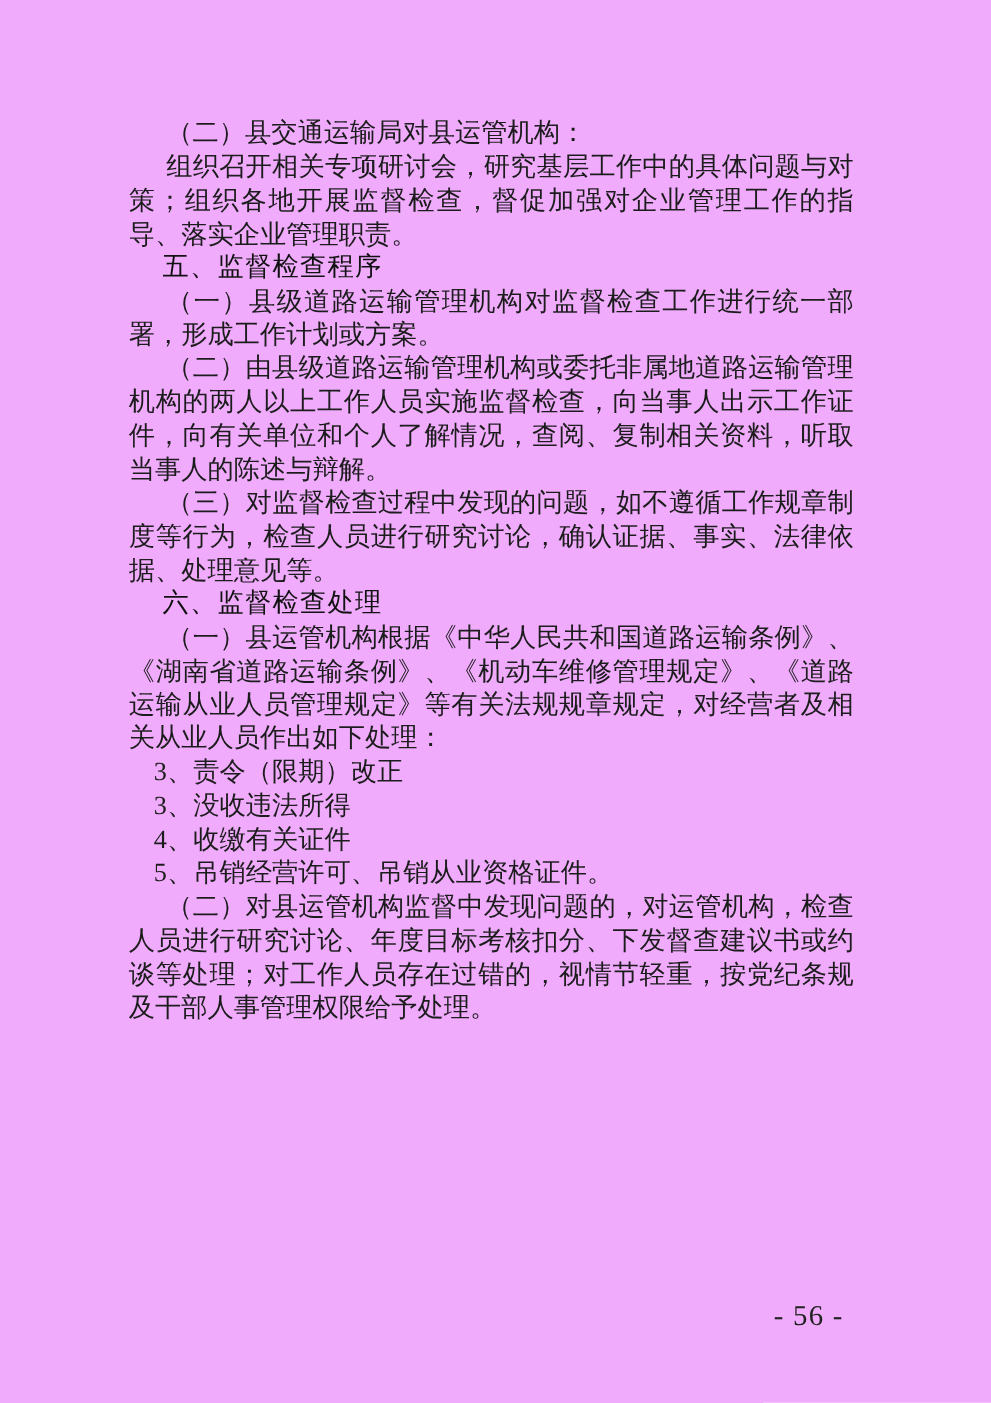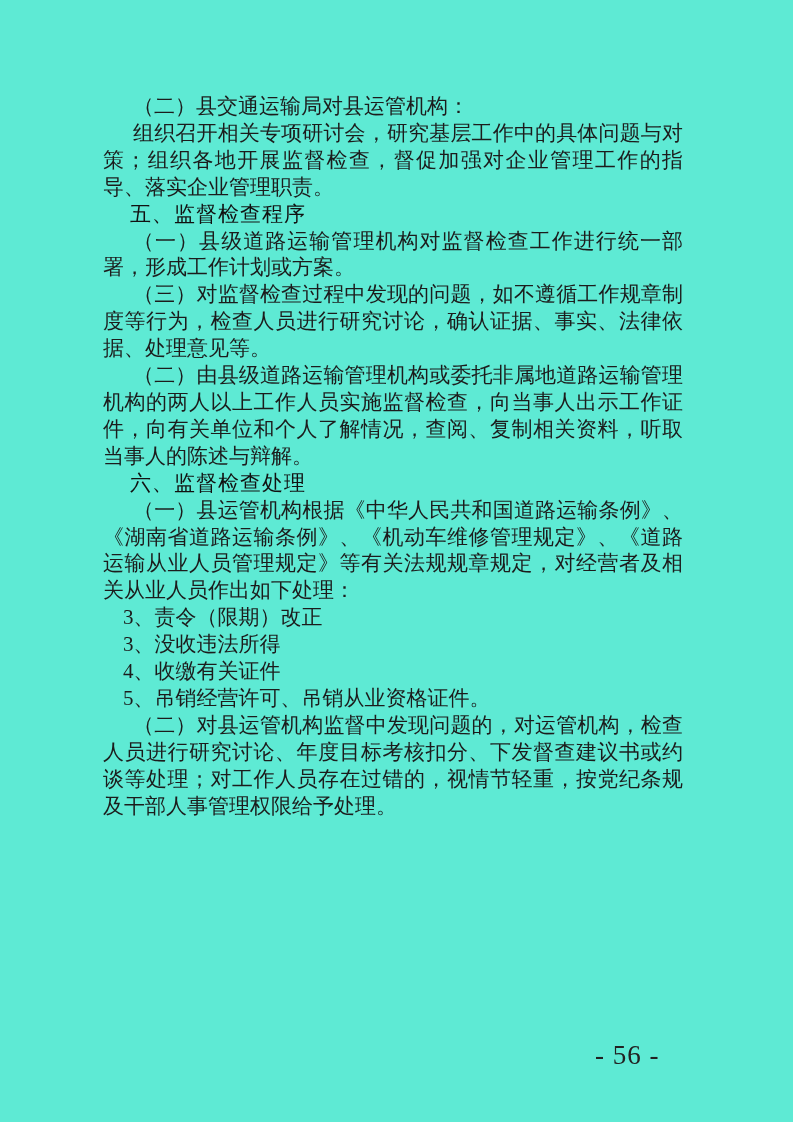--- a/index.html
+++ b/index.html
@@ -13,21 +13,21 @@
     overflow: hidden;
     position: relative;
     font-family: "Liberation Serif", serif;
   }
   .page {
     position: absolute;
     left: 0;
     top: 0;
     width: 793px;
     height: 1122px;
-    background: #5eead4;
+    background: #f0abfc;
   }
   .text-block {
     position: absolute;
     left: 103px;
     top: 93px;
     width: 580px;
     color: #1c1c1c;
     font-size: 21px;
     line-height: 26.9px;
     text-align: justify;
@@ -45,40 +45,40 @@
     font-weight: 400;
     text-indent: 27px;
     color: #111111;
     letter-spacing: 1px;
   }
   p.list {
     text-indent: 20px;
   }
   .page-number {
     position: absolute;
-    left: 595px;
+    left: 619px;
     top: 1040px;
-    font-size: 27px;
+    font-size: 23px;
     color: #222222;
     letter-spacing: 1px;
     font-family: "Liberation Serif", serif;
     white-space: pre;
   }
 </style>
 </head>
 <body>
 
 <div class="page">
   <div class="text-block">
       <p class="body">（二）县交通运输局对县运管机构：</p>
       <p class="body">组织召开相关专项研讨会，研究基层工作中的具体问题与对策；组织各地开展监督检查，督促加强对企业管理工作的指导、落实企业管理职责。</p>
       <p class="heading">五、监督检查程序</p>
       <p class="body">（一）县级道路运输管理机构对监督检查工作进行统一部署，形成工作计划或方案。</p>
+      <p class="body">（二）由县级道路运输管理机构或委托非属地道路运输管理机构的两人以上工作人员实施监督检查，向当事人出示工作证件，向有关单位和个人了解情况，查阅、复制相关资料，听取当事人的陈述与辩解。</p>
       <p class="body">（三）对监督检查过程中发现的问题，如不遵循工作规章制度等行为，检查人员进行研究讨论，确认证据、事实、法律依据、处理意见等。</p>
-      <p class="body">（二）由县级道路运输管理机构或委托非属地道路运输管理机构的两人以上工作人员实施监督检查，向当事人出示工作证件，向有关单位和个人了解情况，查阅、复制相关资料，听取当事人的陈述与辩解。</p>
       <p class="heading">六、监督检查处理</p>
       <p class="body">（一）县运管机构根据《中华人民共和国道路运输条例》、《湖南省道路运输条例》、《机动车维修管理规定》、《道路运输从业人员管理规定》等有关法规规章规定，对经营者及相关从业人员作出如下处理：</p>
       <p class="list">3、责令（限期）改正</p>
       <p class="list">3、没收违法所得</p>
       <p class="list">4、收缴有关证件</p>
       <p class="list">5、吊销经营许可、吊销从业资格证件。</p>
       <p class="body">（二）对县运管机构监督中发现问题的，对运管机构，检查人员进行研究讨论、年度目标考核扣分、下发督查建议书或约谈等处理；对工作人员存在过错的，视情节轻重，按党纪条规及干部人事管理权限给予处理。</p>
     </div>
   <div class="page-number">- 56 -</div>
 </div>

